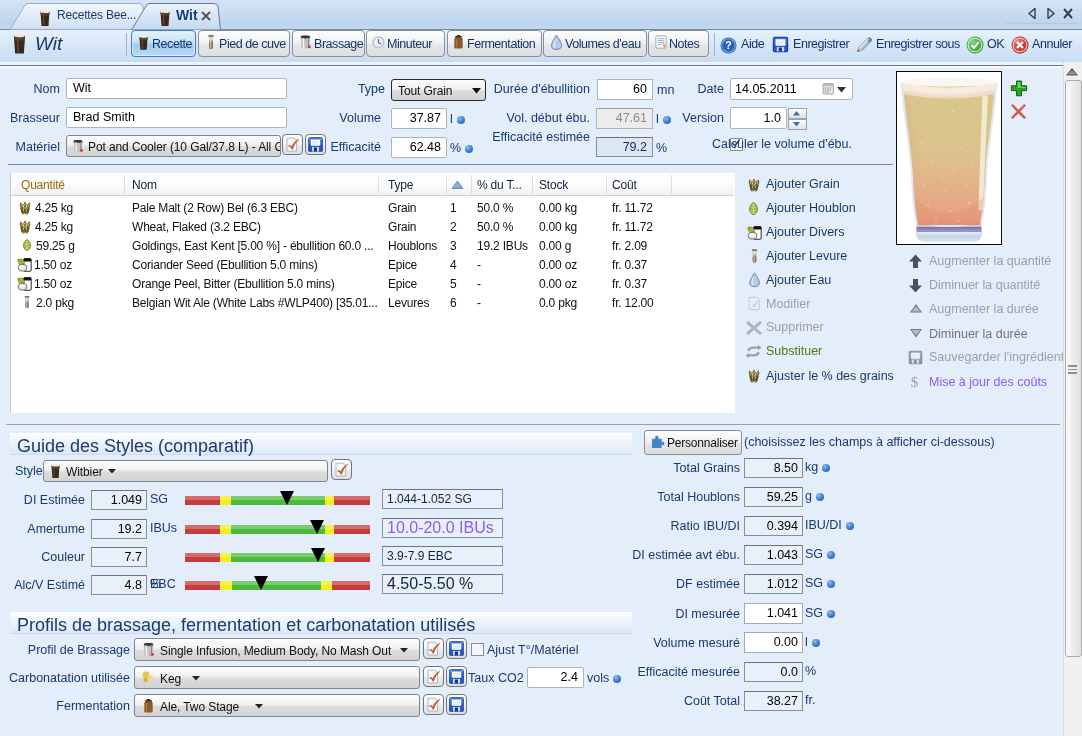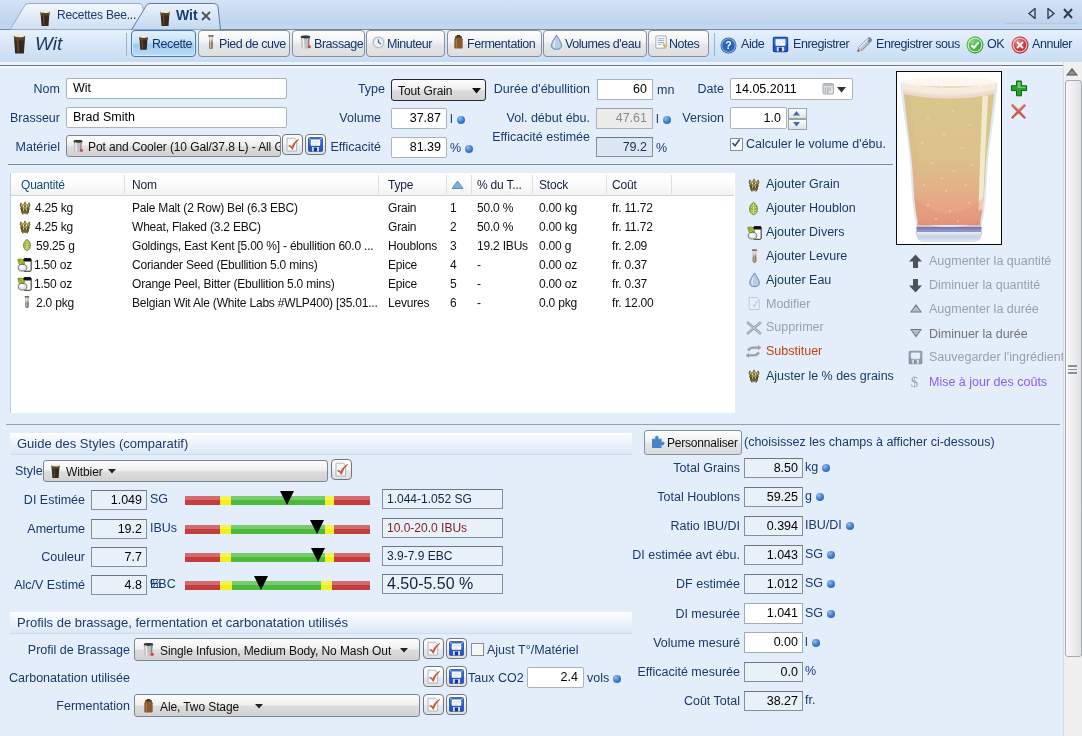--- a/index.html
+++ b/index.html
@@ -13,21 +13,21 @@
 .inp.ra{text-align:right;}
 .boxf{position:absolute;background:#e8f0fa;border:1px solid #878f96;border-top-color:#6e757c;font-size:12.5px;color:#000;line-height:18px;text-align:right;white-space:nowrap;}
 .boxw{position:absolute;background:#fff;border:1px solid #a0abb3;font-size:12.5px;color:#000;line-height:18px;text-align:right;white-space:nowrap;}
 .unit{position:absolute;font-size:12.5px;color:#19386e;white-space:nowrap;line-height:14px;}
 .dot{display:inline-block;width:8px;height:8px;border-radius:50%;background:radial-gradient(circle at 35% 30%,#90bfee,#3a77cc 55%,#2762b4);vertical-align:-1px;margin-left:4px;}
 .drop{position:absolute;background:linear-gradient(180deg,#fdfdfd 0%,#f0f0f0 45%,#dcdcdc 55%,#d2d2d2 100%);border:1px solid #7e868d;border-radius:3px;}
 .droptxt{position:absolute;font-size:12px;letter-spacing:-0.1px;color:#101010;white-space:nowrap;line-height:16px;}
 .tbtxt{font-size:12.5px;color:#14356b;white-space:nowrap;letter-spacing:-0.45px;line-height:15px;}
 .act{position:absolute;font-size:12.5px;white-space:nowrap;line-height:15px;}
 .band{position:absolute;left:10px;width:622px;height:21px;background:linear-gradient(180deg,#fdfeff 0%,#eef4fc 45%,#dbe7f6 100%);border-bottom:1px solid #cddcee;}
-.bandtxt{position:absolute;left:7px;top:3px;font-size:13px;color:#1c3a6e;white-space:nowrap;}
+.bandtxt{position:absolute;left:7px;top:3px;font-size:18px;color:#1c3a6e;white-space:nowrap;}
 .chk{position:absolute;width:11px;height:11px;background:#fff;border:1px solid #878f96;}
 .cell{position:absolute;font-size:12px;letter-spacing:-0.2px;color:#101010;white-space:nowrap;line-height:15px;}
 </style>
 </head>
 <body>
 <div id="page">
 <svg width="0" height="0" style="position:absolute">
 <defs>
 <symbol id="i-beer" viewBox="0 0 12 18">
           <path d="M1.5 2.6 L10.5 2.6 L9.5 17 L2.5 17 Z" fill="#38281b"></path>
@@ -330,21 +330,21 @@
 <div class="drop" style="left:391px;top:79px;width:93px;height:20px;border-color:#26292d;">
       <div class="droptxt" style="left:6px;top:3px;">Tout Grain</div>
       <svg class="ab" style="left:80px;top:8px" width="9" height="6">
         <path d="M0 0 L9 0 L4.5 5.5 Z" fill="#111"></path>
       </svg>
     </div>
 <div class="lbl r" style="left:301px;top:110px;width:80px;">Volume</div>
 <div class="inp ra" style="left:391px;top:108px;width:49px;height:19px;padding-right:5px;">37.87</div>
 <div class="unit" style="left:450px;top:112px;">l<span class="dot"></span></div>
 <div class="lbl r" style="left:301px;top:139px;width:80px;">Efficacité</div>
-<div class="inp ra" style="left:391px;top:137px;width:49px;height:19px;padding-right:5px;">81.39</div>
+<div class="inp ra" style="left:391px;top:137px;width:49px;height:19px;padding-right:5px;">62.48</div>
 <div class="unit" style="left:450px;top:141px;">%<span class="dot"></span></div>
 <div class="lbl r" style="left:480px;top:81px;width:110px;">Durée d'ébullition</div>
 <div class="inp ra" style="left:597px;top:79px;width:49px;height:19px;padding-right:5px;border-radius:0;">60</div>
 <div class="unit" style="left:657px;top:83px;">mn</div>
 <div class="lbl r" style="left:480px;top:110px;width:110px;">Vol. début ébu.</div>
 <div class="boxf ra" style="left:596px;top:108px;width:50px;height:19px;padding-right:5px;background:#ececec;border-color:#b2b2b2;border-top-color:#a0a0a0;color:#8b8b8b;line-height:19px;">47.61</div>
 <div class="unit" style="left:656px;top:112px;">l<span class="dot"></span></div>
 <div class="lbl r" style="left:480px;top:129px;width:110px;">Efficacité estimée</div>
 <div class="boxf ra" style="left:596px;top:137px;width:50px;height:18px;padding-right:5px;background:#dce7f6;color:#1c2c4c;line-height:18px;">79.2</div>
 <div class="unit" style="left:656px;top:141px;">%</div>
@@ -363,33 +363,33 @@
       <path d="M0 4.5 L7 4.5 L3.5 0 Z" fill="#3a6cae"></path>
     </svg>
 <div class="ab" style="left:788px;top:119px;width:17px;height:9px;background:linear-gradient(180deg,#fdfdfd,#dfe2e5);border:1px solid #9aa2aa;"></div>
 <svg class="ab" style="left:793px;top:122px" width="7" height="5">
       <path d="M0 0 L7 0 L3.5 4.5 Z" fill="#3a6cae"></path>
     </svg>
 <div class="chk" style="left:730px;top:138px;"></div>
 <svg class="ab" style="left:731px;top:138px" width="10" height="10">
       <path d="M1.5 5 L4 7.8 L8.6 1.6" stroke="#2c4c74" stroke-width="1.6" fill="none"></path>
     </svg>
-<div class="lbl" style="left:746px;top:136px;">Calculer le volume d'ébu.</div>
+<div class="lbl" style="left:712px;top:136px;">Calculer le volume d'ébu.</div>
 <div class="ab" style="left:8px;top:164px;width:885px;height:1px;background:#848b92;"></div>
 
 <div class="ab" style="left:10px;top:173px;width:724px;height:240px;background:#fff;border-left:1px solid #c8cdd2;"></div>
 <div class="ab" style="left:11px;top:173px;width:723px;height:22px;background:linear-gradient(180deg,#ffffff 0%,#fcfcfc 50%,#f1f2f3 100%);border-bottom:1px solid #cfd4d8;"></div>
 <div class="ab" style="left:124px;top:175px;width:1px;height:19px;background:#dde0e3;"></div>
 <div class="ab" style="left:378px;top:175px;width:1px;height:19px;background:#dde0e3;"></div>
 <div class="ab" style="left:446px;top:175px;width:1px;height:19px;background:#dde0e3;"></div>
 <div class="ab" style="left:471px;top:175px;width:1px;height:19px;background:#dde0e3;"></div>
 <div class="ab" style="left:532px;top:175px;width:1px;height:19px;background:#dde0e3;"></div>
 <div class="ab" style="left:606px;top:175px;width:1px;height:19px;background:#dde0e3;"></div>
 <div class="ab" style="left:671px;top:175px;width:1px;height:19px;background:#dde0e3;"></div>
-<div class="cell" style="left:21px;top:178px;color:#0c4a6e;">Quantité</div>
+<div class="cell" style="left:21px;top:178px;color:#a16207;">Quantité</div>
 <div class="cell" style="left:132px;top:178px;color:#14213c;">Nom</div>
 <div class="cell" style="left:388px;top:178px;color:#14213c;">Type</div>
 <svg class="ab" style="left:452px;top:181px" width="11" height="8">
       <path d="M5.5 0 L11 7.5 L0 7.5 Z" fill="#7fb2d8" stroke="#4c7ba6" stroke-width=".8"></path>
     </svg>
 <div class="cell" style="left:477px;top:178px;color:#14213c;">% du T...</div>
 <div class="cell" style="left:539px;top:178px;color:#14213c;">Stock</div>
 <div class="cell" style="left:612px;top:178px;color:#14213c;">Coût</div>
 
 <svg class="ab" style="left:17px;top:200px" width="16" height="15" viewBox="0 0 17 16">
@@ -482,21 +482,21 @@
 <div class="act" style="left:766px;top:296.5px;color:#9aa0a6;">Modifier</div>
 <svg class="ab" style="left:746px;top:321px" width="16" height="14">
       <path d="M1 1 L15 13 M15 1 L1 13" stroke="#9aa0a6" stroke-width="2.6"></path>
       <path d="M1 1 L15 13 M15 1 L1 13" stroke="#c8ccd0" stroke-width="1"></path>
     </svg>
 <div class="act" style="left:766px;top:320px;color:#9aa0a6;">Supprimer</div>
 <svg class="ab" style="left:745px;top:345px" width="17" height="13" viewBox="0 0 17 13">
       <path d="M2 5 Q4 1.4 8.5 1.4 L13 1.4 L13 0 L16.4 2.6 L13 5.2 L13 3.8 L8.5 3.8 Q5.4 3.8 4 6.2 Z" fill="#9aa0a6"></path>
       <path d="M15 8 Q13 11.6 8.5 11.6 L4 11.6 L4 13 L0.6 10.4 L4 7.8 L4 9.2 L8.5 9.2 Q11.6 9.2 13 6.8 Z" fill="#9aa0a6"></path>
     </svg>
-<div class="act" style="left:766px;top:343.5px;color:#c2410c;">Substituer</div>
+<div class="act" style="left:766px;top:343.5px;color:#4d7c0f;">Substituer</div>
 <svg class="ab" style="left:746px;top:368px" width="16" height="15" viewBox="0 0 17 16">
       <use href="#i-grain"></use>
     </svg>
 <div class="act" style="left:766px;top:368.5px;color:#17375e;">Ajuster le % des grains</div>
 <svg class="ab" style="left:908px;top:254px" width="15" height="15" viewBox="0 0 15 15">
       <path d="M7.5 0.5 L14 7.5 L10 7.5 L10 14 L5 14 L5 7.5 L1 7.5 Z" fill="#4c5258"></path>
     </svg>
 <div class="act" style="left:929px;top:254px;color:#9aa0a6;">Augmenter la quantité</div>
 <svg class="ab" style="left:908px;top:278px" width="15" height="15" viewBox="0 0 15 15">
       <path d="M7.5 14.5 L14 7.5 L10 7.5 L10 1 L5 1 L5 7.5 L1 7.5 Z" fill="#4c5258"></path>
@@ -672,21 +672,21 @@
         <rect x="35" y="7" width="12" height="9" fill="#f2ef1a"></rect>
         <rect x="47" y="7" width="89" height="9" fill="#4cba3c"></rect>
         <rect x="136" y="7" width="11" height="9" fill="#f2ef1a"></rect>
         <rect x="147" y="7" width="38" height="9" fill="#c43c3c"></rect>
         <rect x="0" y="7" width="185" height="4" fill="#fff" opacity=".25"></rect>
         <path d="M69 2 L83 2 L76 16 Z" fill="#000"></path>
       </g>
     </svg>
 
 <div class="boxf" style="left:382px;top:489px;width:115px;height:18px;text-align:left;padding-left:4px;line-height:18px;font-size:12px;color:#10253f;">1.044-1.052 SG</div>
-<div class="boxf" style="left:382px;top:518px;width:115px;height:18px;text-align:left;padding-left:4px;line-height:18px;font-size:12px;color:#7f1d1d;">10.0-20.0 IBUs</div>
+<div class="boxf" style="left:382px;top:518px;width:115px;height:18px;text-align:left;padding-left:4px;line-height:18px;font-size:16px;color:#8b5cf6;">10.0-20.0 IBUs</div>
 <div class="boxf" style="left:382px;top:546px;width:115px;height:18px;text-align:left;padding-left:4px;line-height:18px;font-size:12px;color:#10253f;">3.9-7.9 EBC</div>
 <div class="boxf" style="left:382px;top:574px;width:115px;height:18px;text-align:left;padding-left:4px;line-height:18px;font-size:16px;color:#10253f;">4.50-5.50 %</div>
 
 <div class="band" style="top:612px;">
       <div class="bandtxt">Profils de brassage, fermentation et carbonatation utilisés</div>
     </div>
 <div class="lbl r" style="left:0px;top:642px;width:130px;">Profil de Brassage</div>
 <div class="drop" style="left:134px;top:638px;width:284px;height:21px;">
       <svg class="ab" style="left:6px;top:2px" width="15" height="17" viewBox="0 0 16 16">
         <use href="#i-pot"></use>
@@ -698,20 +698,31 @@
     </div>
 <svg class="ab" style="left:423px;top:638px" width="21" height="21">
       <use href="#i-chkdoc"></use>
     </svg>
 <svg class="ab" style="left:445.5px;top:638px" width="21" height="21">
       <use href="#i-btnfloppy"></use>
     </svg>
 <div class="chk" style="left:471px;top:643px;background:#f4f6f8;"></div>
 <div class="lbl" style="left:487px;top:642px;">Ajust T°/Matériel</div>
 <div class="lbl r" style="left:0px;top:670px;width:130px;">Carbonatation utilisée</div>
+<div class="drop" style="left:134px;top:666px;width:284px;height:21px;">
+      <svg class="ab" style="left:6px;top:3px" width="14" height="14" viewBox="0 0 14 14">
+        <circle cx="5" cy="5" r="3.4" fill="#e8c84c"></circle>
+        <circle cx="9.6" cy="8.4" r="2.8" fill="#f2dc8c"></circle>
+        <circle cx="4.6" cy="10" r="2.2" fill="#d8b43c"></circle>
+      </svg>
+      <div class="droptxt" style="left:25px;top:3.5px;">Keg</div>
+      <svg class="ab" style="left:57px;top:9px" width="8" height="5">
+        <path d="M0 0 L8 0 L4 4.5 Z" fill="#222"></path>
+      </svg>
+    </div>
 <svg class="ab" style="left:423px;top:666px" width="21" height="21">
       <use href="#i-chkdoc"></use>
     </svg>
 <svg class="ab" style="left:445.5px;top:666px" width="21" height="21">
       <use href="#i-btnfloppy"></use>
     </svg>
 <div class="lbl r" style="left:468px;top:670px;width:55px;">Taux CO2</div>
 <div class="inp ra" style="left:527px;top:667px;width:50px;height:19px;padding-right:5px;">2.4</div>
 <div class="unit" style="left:587px;top:671px;">vols<span class="dot"></span></div>
 <div class="lbl r" style="left:0px;top:698px;width:130px;">Fermentation</div>

